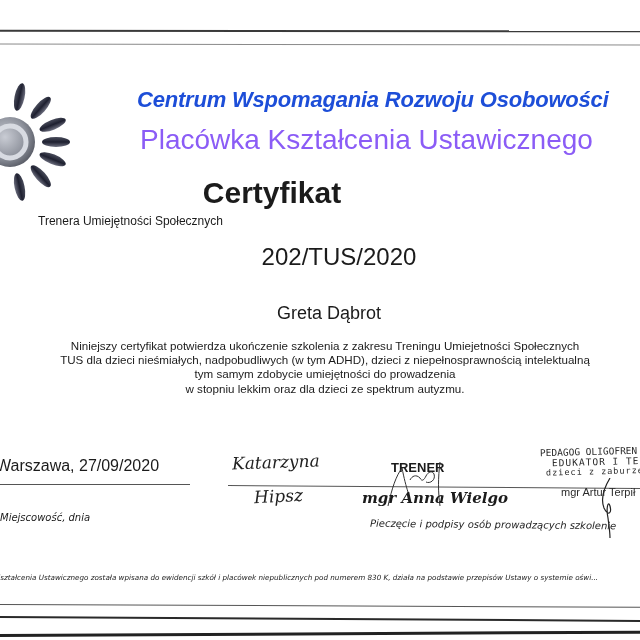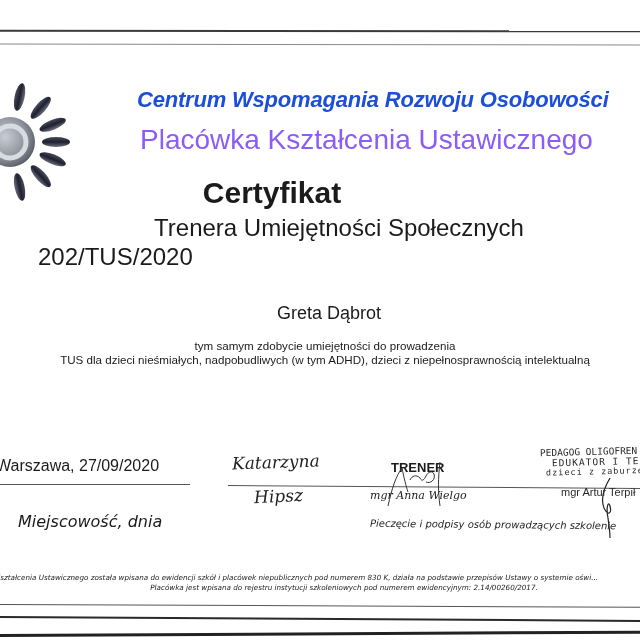--- a/index.html
+++ b/index.html
@@ -27,26 +27,26 @@
     left:140px; top:124px; white-space:nowrap;
     font-family:"Liberation Sans", sans-serif;
     font-size:28px; color:#8b5cf6;
   }
   .cert-title {
     left:0; width:536px; top:176px; text-align:center;
     font-family:"Liberation Sans", sans-serif; font-weight:bold;
     font-size:30px; color:#1b1b1b; padding-left:8px; box-sizing:border-box;
   }
   .cert-subtitle {
-    left:0; width:640px; top:214px; text-align:center;
+    left:0; width:640px; top:214px; text-align:left;
     font-family:"Liberation Sans", sans-serif;
-    font-size:24px; color:#1b1b1b; padding-left:38px; box-sizing:border-box;
+    font-size:12px; color:#1b1b1b; padding-left:38px; box-sizing:border-box;
   }
   .cert-number {
-    left:0; width:640px; top:243px; 
+    left:0; width:640px; top:243px; text-align:center;
     font-family:"Liberation Sans", sans-serif;
     font-size:24px; color:#1b1b1b; padding-left:38px; box-sizing:border-box;
   }
   .recipient {
     left:0; width:640px; top:303px; text-align:center;
     font-family:"Liberation Sans", sans-serif;
     font-size:18px; color:#1b1b1b; padding-left:18px; box-sizing:border-box;
   }
   .body-text {
     left:0; width:640px; top:339px; text-align:center;
@@ -57,44 +57,44 @@
   .body-text div { white-space:nowrap; }
 
   .place-date {
     left:-4px; top:457px; white-space:nowrap;
     font-family:"Liberation Sans", sans-serif;
     font-size:16px; color:#1b1b1b;
   }
   .sig-line-left { left:0; top:484px; width:190px; border-top:1px solid #555; }
   .sig-line-right { left:228px; top:485px; width:412px; border-top:1px solid #555; transform:rotate(0.4deg); transform-origin:left; }
   .place-label {
-    left:18px; top:512px; white-space:nowrap;
+    left:0; top:512px; white-space:nowrap;
     font-family:"DejaVu Sans", sans-serif; font-style:italic;
-    font-size:16px; color:#1b1b1b;
+    font-size:10px; color:#1b1b1b;
   }
   .signature-caption {
     left:370px; top:519px; white-space:nowrap;
     font-family:"DejaVu Sans", sans-serif; font-style:italic;
     font-size:10px; color:#1b1b1b; transform:rotate(0.6deg);
   }
   .handwriting {
     font-family:"DejaVu Serif", serif; font-style:italic; color:#222;
   }
   .sig-katarzyna { left:232px; top:452px; font-size:17px; transform:rotate(-2deg); }
   .sig-hipsz { left:254px; top:486px; font-size:17px; transform:rotate(-3deg); }
 
   .trener-label {
     left:391px; top:460px; white-space:nowrap;
     font-family:"Liberation Sans", sans-serif; font-weight:bold;
     font-size:13px; color:#1b1b1b;
   }
   .trener-name {
-    left:370px; top:489px; white-space:nowrap;
-    font-family:"DejaVu Serif", serif; font-style:italic; font-weight:normal;
-    font-size:11px; color:#1b1b1b;
+    left:362px; top:489px; white-space:nowrap;
+    font-family:"DejaVu Serif", serif; font-style:italic; font-weight:bold;
+    font-size:15px; color:#1b1b1b;
   }
   .stamp {
     font-family:"DejaVu Sans Mono", monospace; color:#2a2a2a; white-space:nowrap;
   }
   .stamp-1 { left:540px; top:446px; font-size:9.5px; transform:rotate(-1.5deg); }
   .stamp-2 { left:552px; top:456px; font-size:9.5px; transform:rotate(-1.5deg); letter-spacing:1px; }
   .stamp-3 { left:546px; top:466px; font-size:8.5px; transform:rotate(-1.5deg); letter-spacing:1px; }
   .stamp-name {
     left:561px; top:486px; white-space:nowrap;
     font-family:"Liberation Sans", sans-serif; font-size:11px; color:#2a2a2a;text-align:right;
@@ -146,22 +146,24 @@
 
 <div class="abs org-name">Centrum Wspomagania Rozwoju Osobowości</div>
 <div class="abs org-sub">Placówka Kształcenia Ustawicznego</div>
 
 <div class="abs cert-title">Certyfikat</div>
 <div class="abs cert-subtitle">Trenera Umiejętności Społecznych</div>
 <div class="abs cert-number">202/TUS/2020</div>
 <div class="abs recipient">Greta Dąbrot</div>
 
 <div class="abs body-text">
+  <div>Niniejszy certyfikat potwierdza ukończenie szkolenia z zakresu Treningu Umiejetności Społecznych</div>
+  <div>TUS dla dzieci nieśmiałych, nadpobudliwych (w tym ADHD),  dzieci z niepełnosprawnością intelektualną</div>
   <div>tym samym zdobycie umiejętności do prowadzenia</div>
-  <div>TUS dla dzieci nieśmiałych, nadpobudliwych (w tym ADHD),  dzieci z niepełnosprawnością intelektualną</div>
+  <div>w stopniu lekkim oraz dla dzieci ze spektrum autyzmu.</div>
 </div>
 
 <div class="abs place-date">Warszawa, 27/09/2020</div>
 <div class="abs sig-line-left"></div>
 <div class="abs sig-line-right"></div>
 <div class="abs place-label">Miejscowość, dnia</div>
 
 <div class="abs handwriting sig-katarzyna">Katarzyna</div>
 <div class="abs handwriting sig-hipsz">Hipsz</div>
 
@@ -181,18 +183,17 @@
 <div class="abs" style="left:596px;top:478px;">
   <svg width="30" height="60" viewBox="0 0 30 60">
     <path d="M14 0 C8 10 4 20 8 30 C12 38 16 36 14 28 C12 22 10 30 12 40 C13 48 14 54 14 60" fill="none" stroke="#222" stroke-width="1.2"></path>
   </svg>
 </div>
 
 <div class="abs signature-caption">Pieczęcie i podpisy osób prowadzących szkolenie</div>
 
 <div class="abs footer">
   <div class="l1">...wka Kształcenia Ustawicznego została wpisana do ewidencji szkół i placówek niepublicznych pod numerem 830 K, działa na podstawie przepisów Ustawy o systemie oświ...</div>
-  <div class="l2">Placówka jest wpisana do rejestru instytucji szkoleniowych pod numerem ewidencyjnym: 2.14/00260/2017.</div>
 </div>
 
 <div class="hline bot-line-1"></div>
 <div class="hline bot-line-2"></div>
 <div class="hline bot-line-3"></div>
 
 </body></html>

